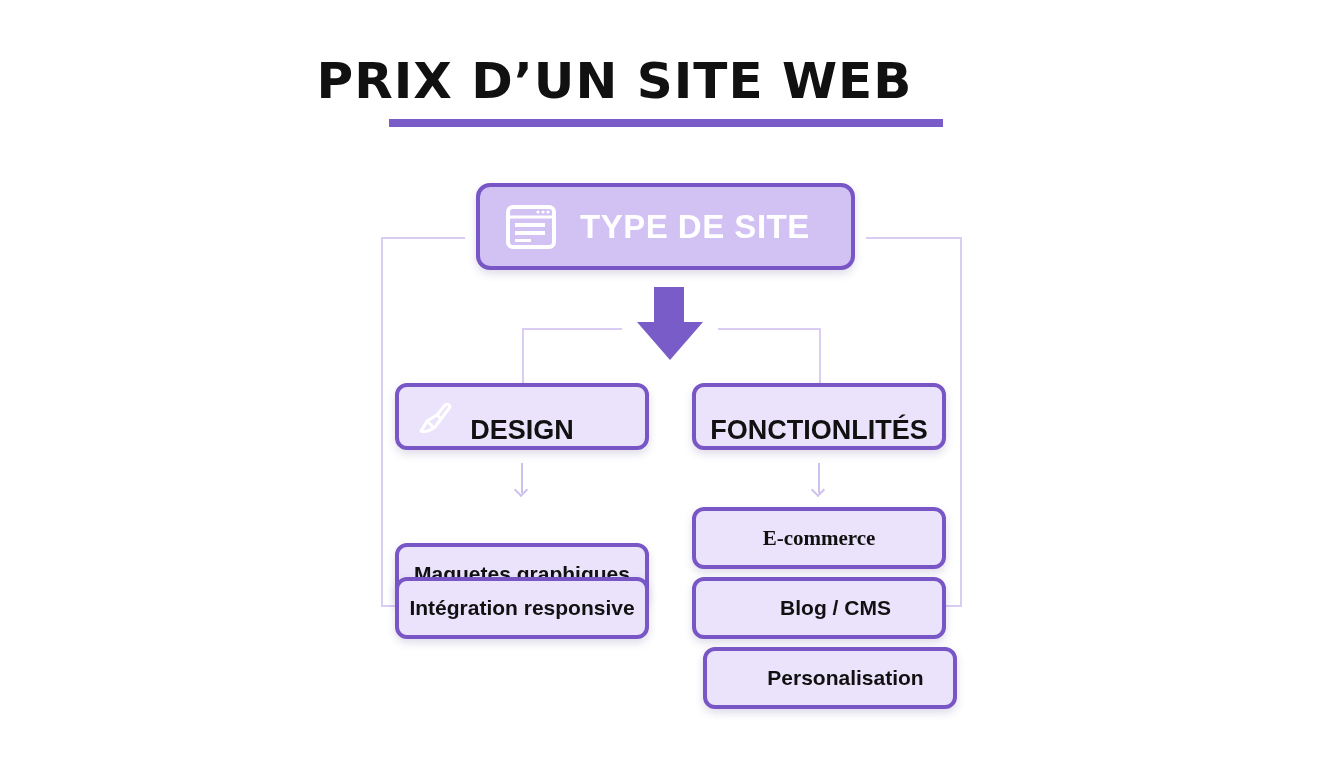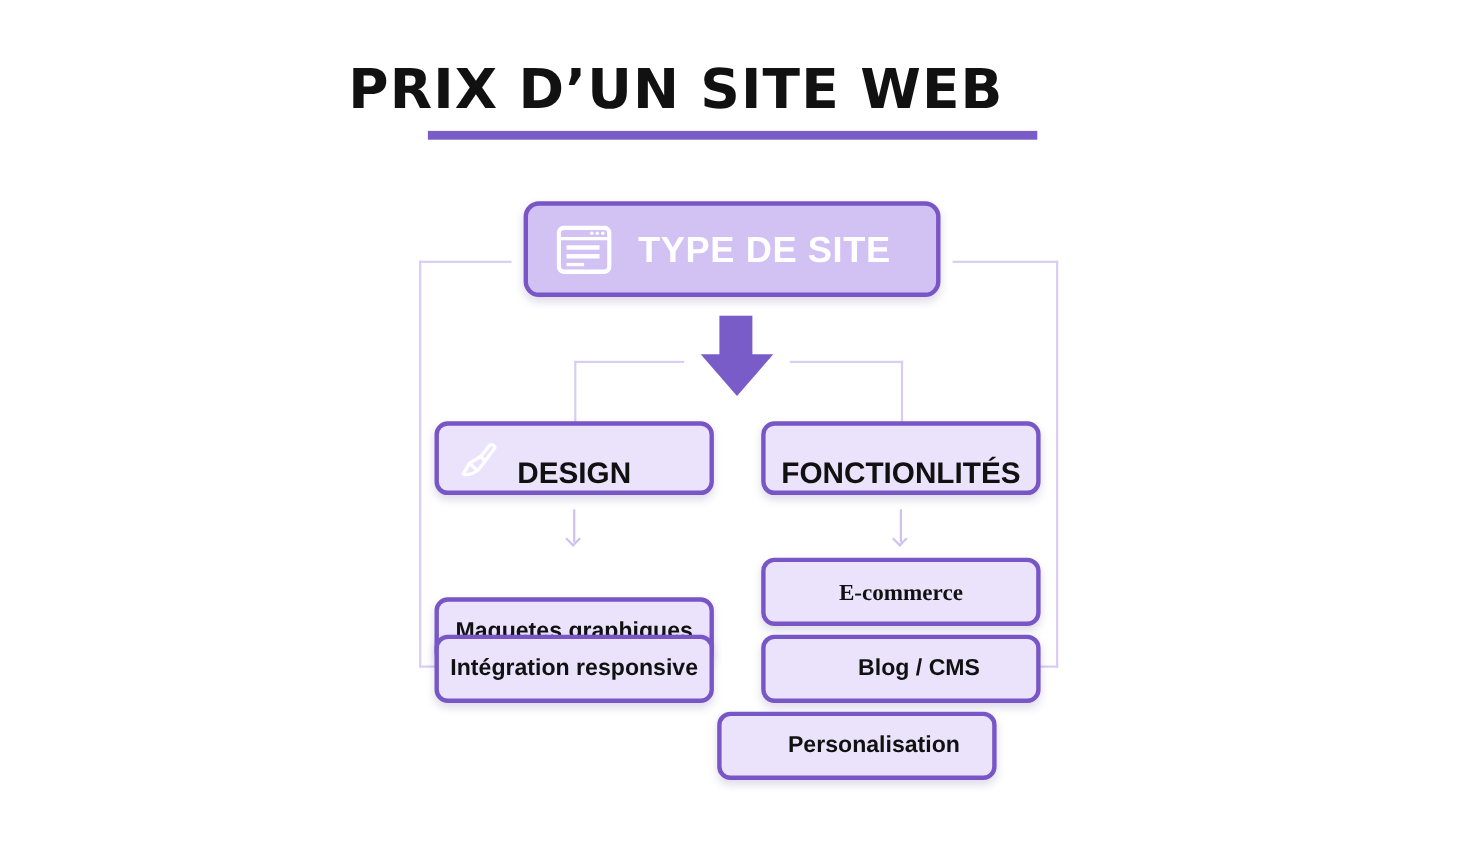--- a/index.html
+++ b/index.html
@@ -98,15 +98,15 @@
 <div class="box item" style="left:395px; top:577px;">
   <span>Intégration responsive</span>
 </div>
 
 <div class="box item" style="left:692px; top:507px;font-family:Liberation Serif, serif;">
   <span>E-commerce</span>
 </div>
 <div class="box item" style="left:692px; top:577px;padding-left:33px;">
   <span>Blog / CMS</span>
 </div>
-<div class="box item" style="left:652px; top:647px;padding-left:31px;">
+<div class="box item" style="left:703px; top:647px;padding-left:31px;">
   <span>Personalisation</span>
 </div>
 
 </body></html>

